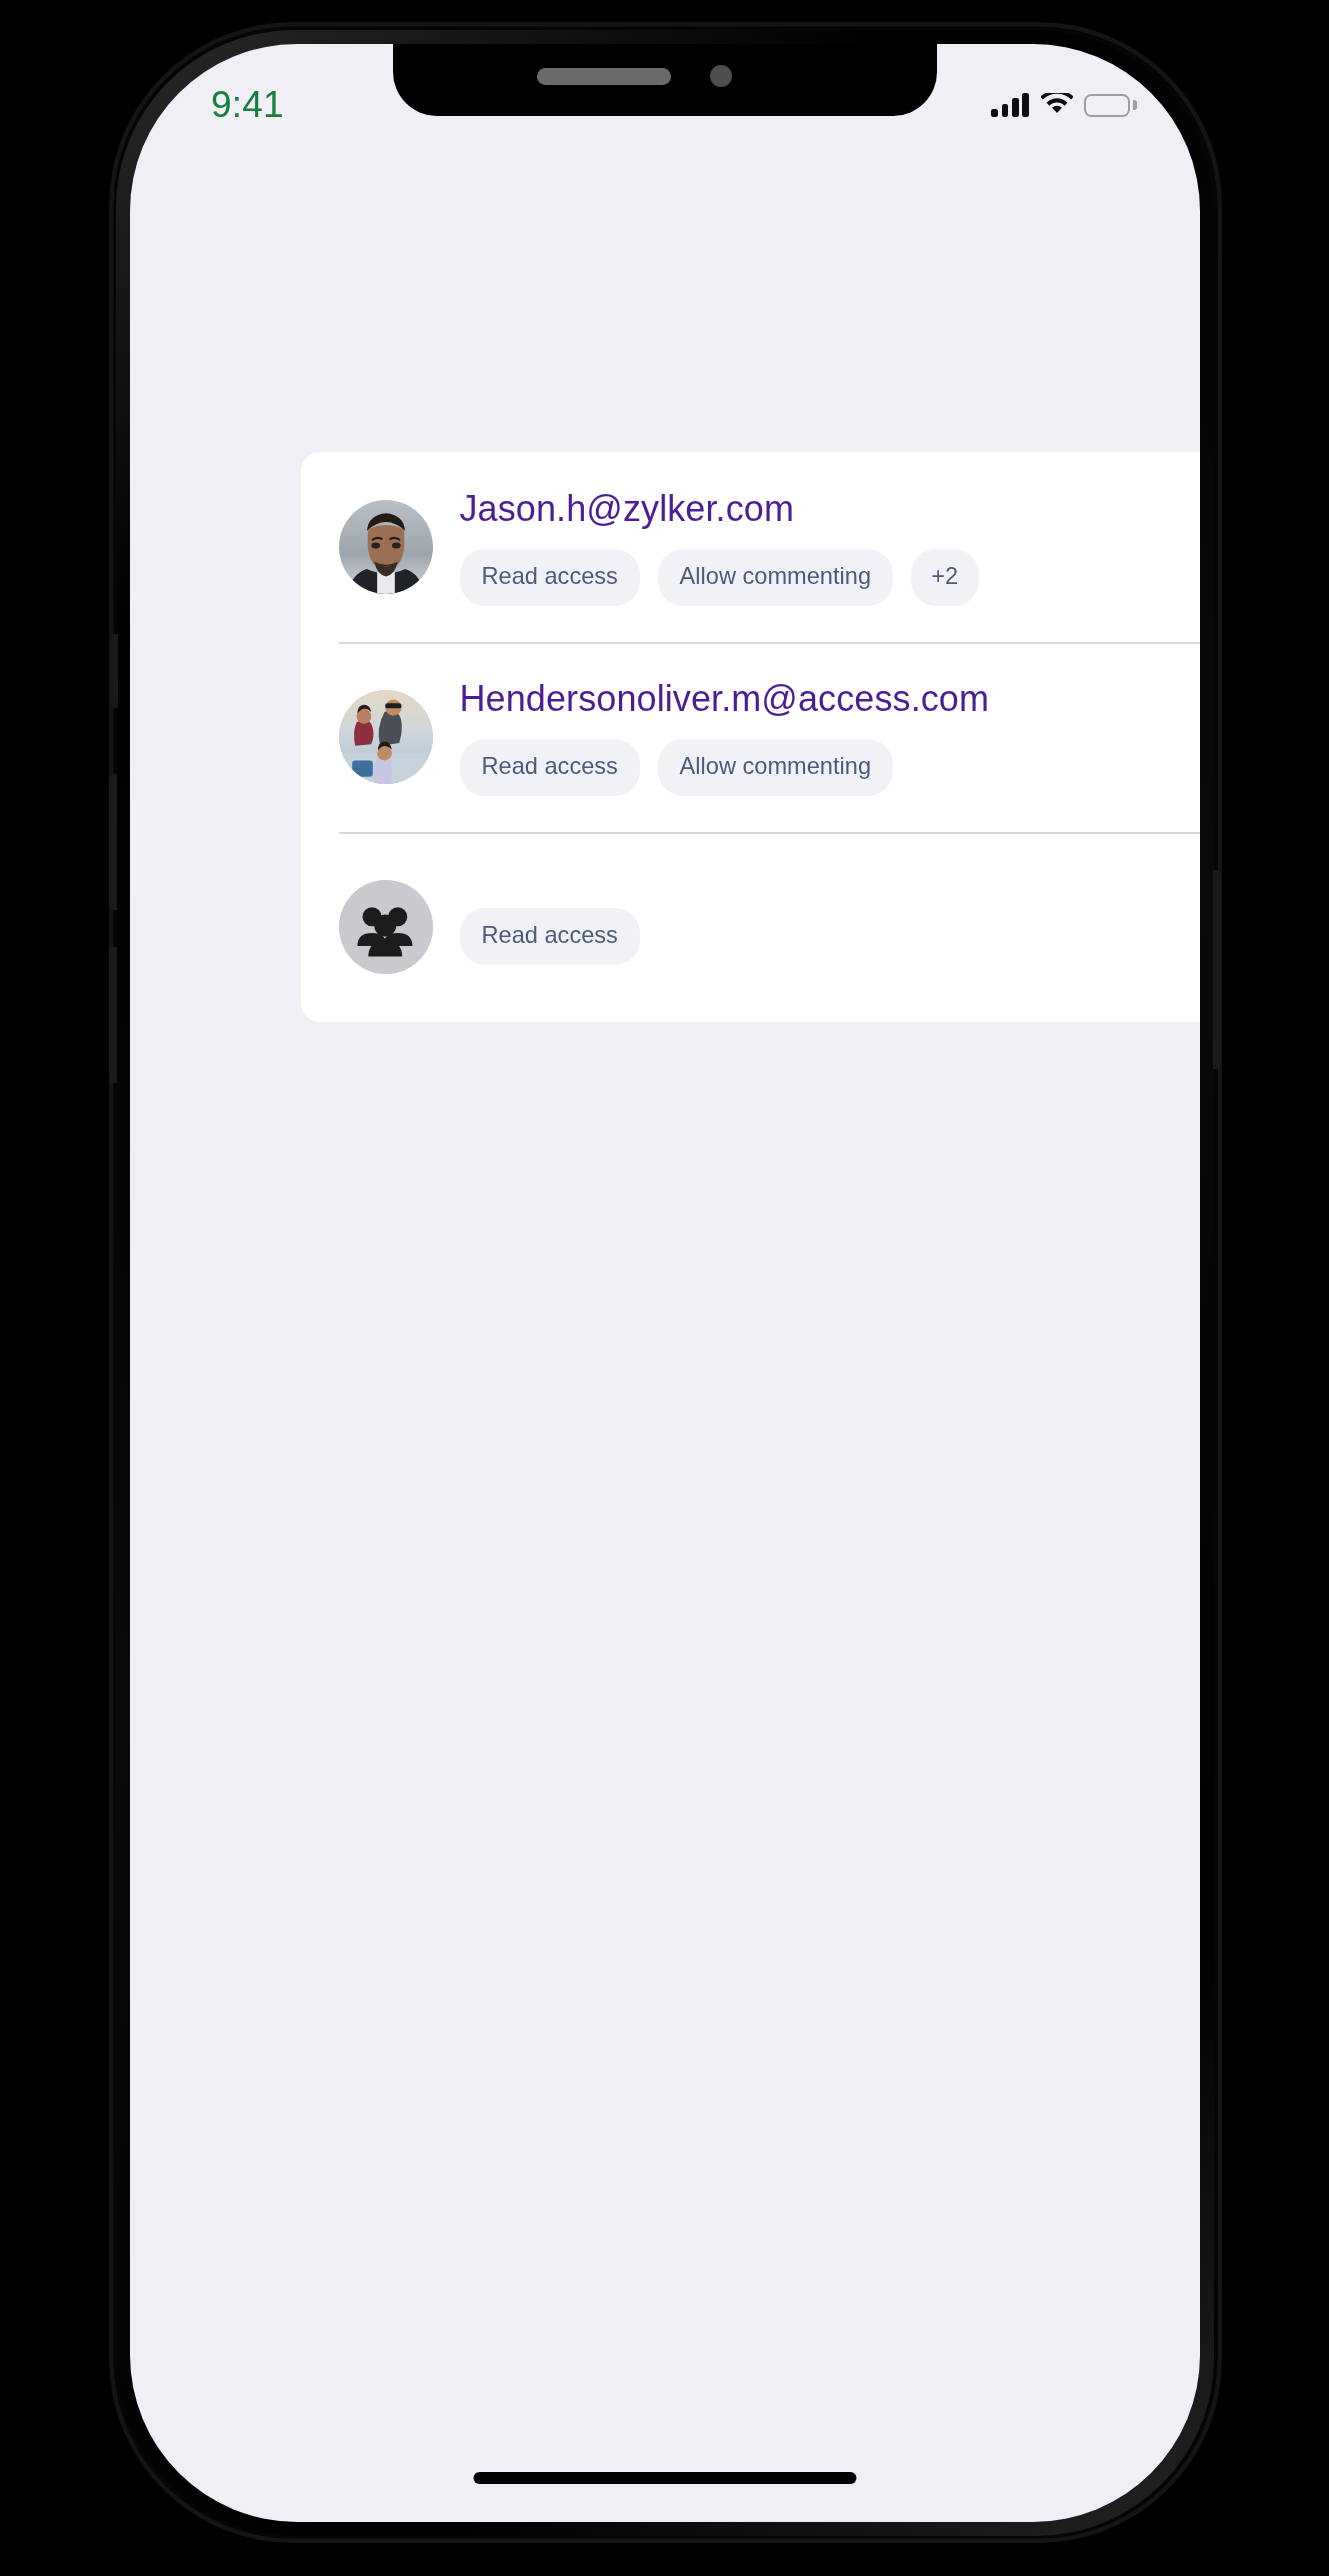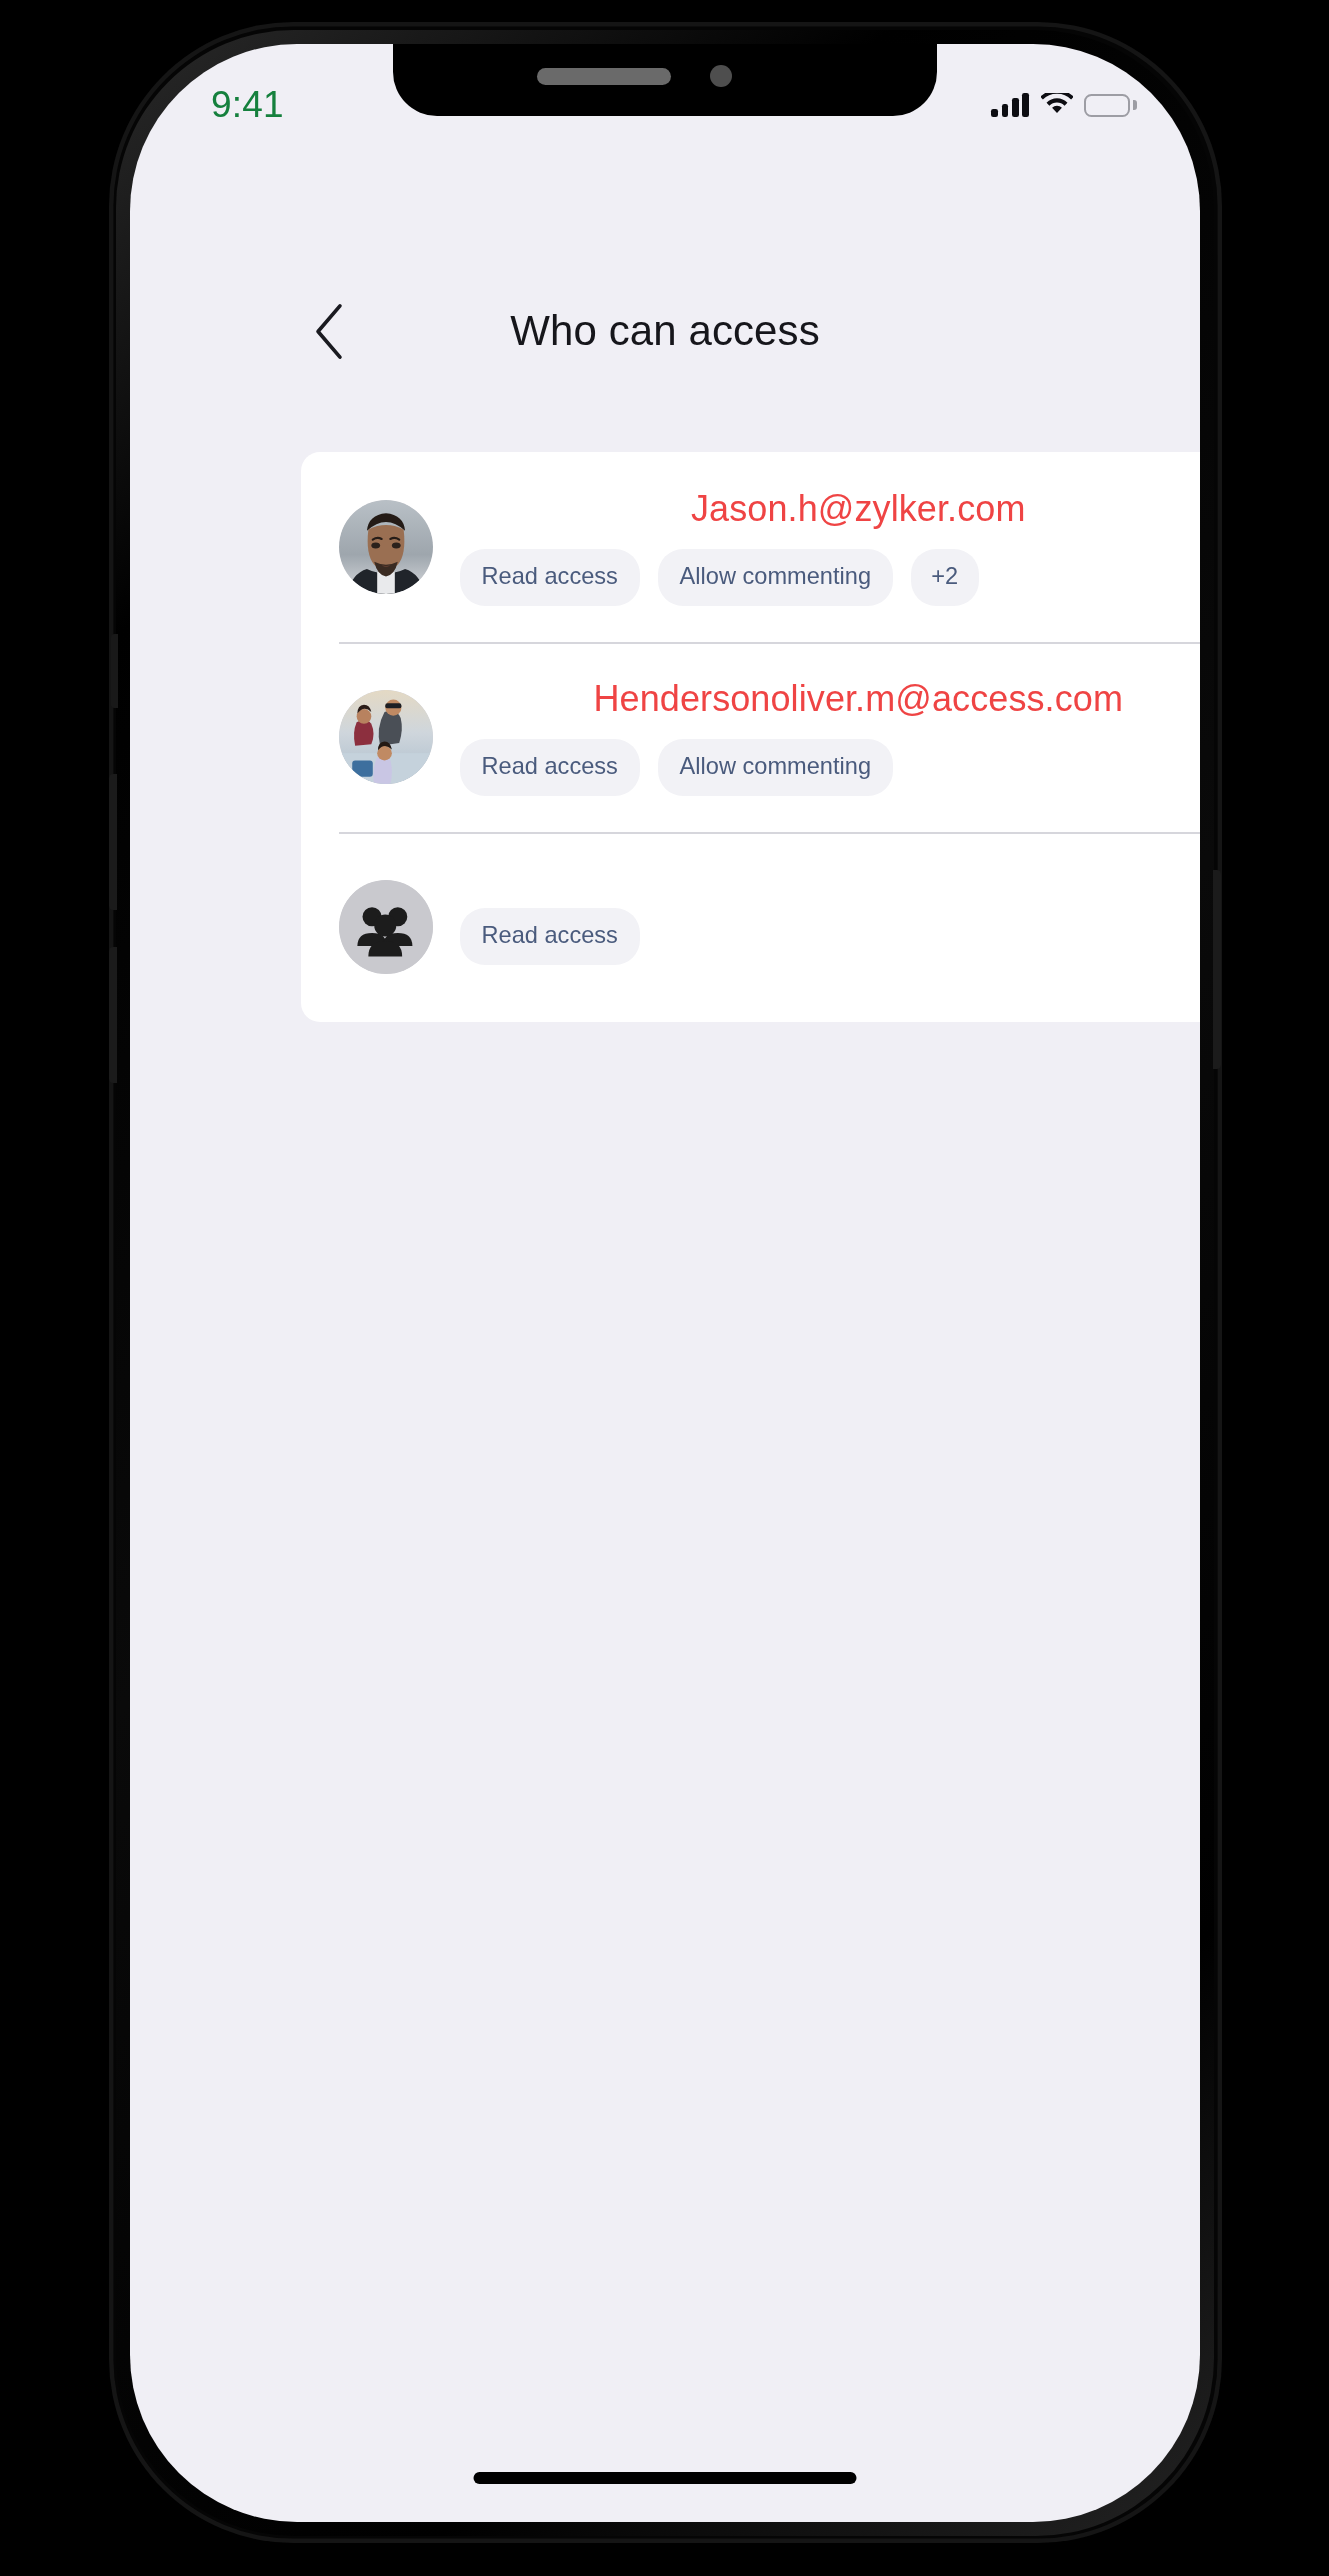--- a/index.html
+++ b/index.html
@@ -253,24 +253,23 @@
     background: #cfcfd4;
     position: relative;
   }
   .avatar svg { display: block; width: 100%; height: 100%; }
 
   .row-body { flex: 1 1 auto; min-width: 0; }
 
   .row-title {
     font-size: 36px;
     font-weight: 400;
-    color: #ef4444;
+    color: #4c1d95;
     letter-spacing: 0.1px;
     white-space: nowrap;
-    text-align: center;
   }
 
   .chip-row {
     margin-top: 19px;
     display: flex;
     align-items: flex-end;
     gap: 17.7px;
     flex-wrap: nowrap;
   }
   .chip {
@@ -334,28 +333,20 @@
             <path d="M22 1.0 A26.4 26.4 0 0 0 2.6 9.1 L-1 5.2 A31.8 31.8 0 0 1 22 -4 A31.8 31.8 0 0 1 45 5.2 L41.4 9.1 A26.4 26.4 0 0 0 22 1.0 Z" fill="#0d0d12"></path>
           </svg>
         </span>
         <span class="battery-icon">
           <span class="battery-body"><span class="battery-fill"></span></span>
           <span class="battery-cap"></span>
         </span>
       </div>
     </div>
 
-    <div class="nav-header">
-      <div class="back-button">
-        <svg width="34" height="57" viewBox="0 0 46 78" xmlns="http://www.w3.org/2000/svg">
-          <path d="M38 4 L8 39 L38 74" fill="none" stroke="#1a1a20" stroke-width="5" stroke-linecap="round" stroke-linejoin="round"></path>
-        </svg>
-      </div>
-      <div class="page-title">Who can access</div>
-    </div>
 
     <div class="access-card">
 
       <div class="access-row">
         <div class="avatar">
           <svg viewBox="0 0 128 128" xmlns="http://www.w3.org/2000/svg">
             <defs>
               <clipPath id="c1">
                   <circle cx="64" cy="64" r="64"></circle>
                 </clipPath>

